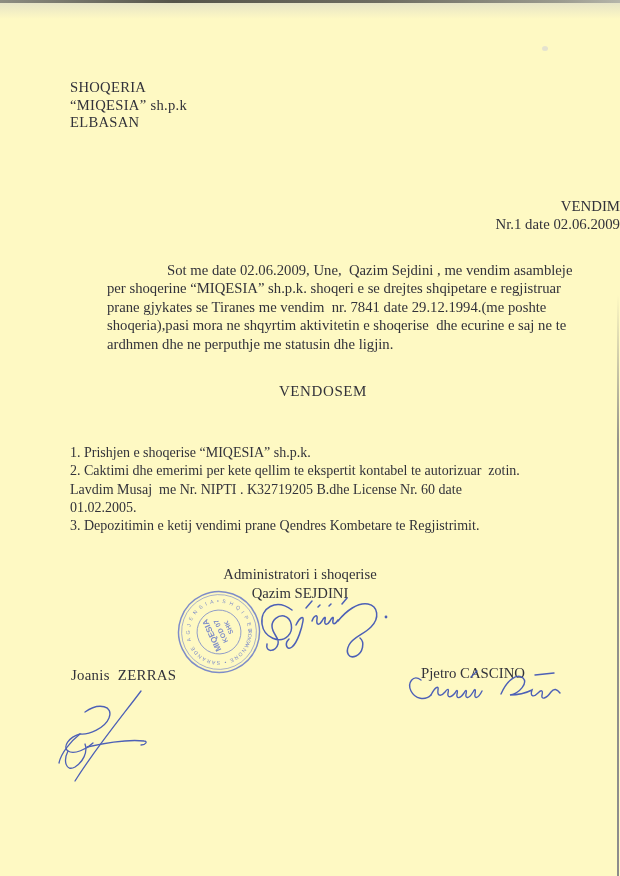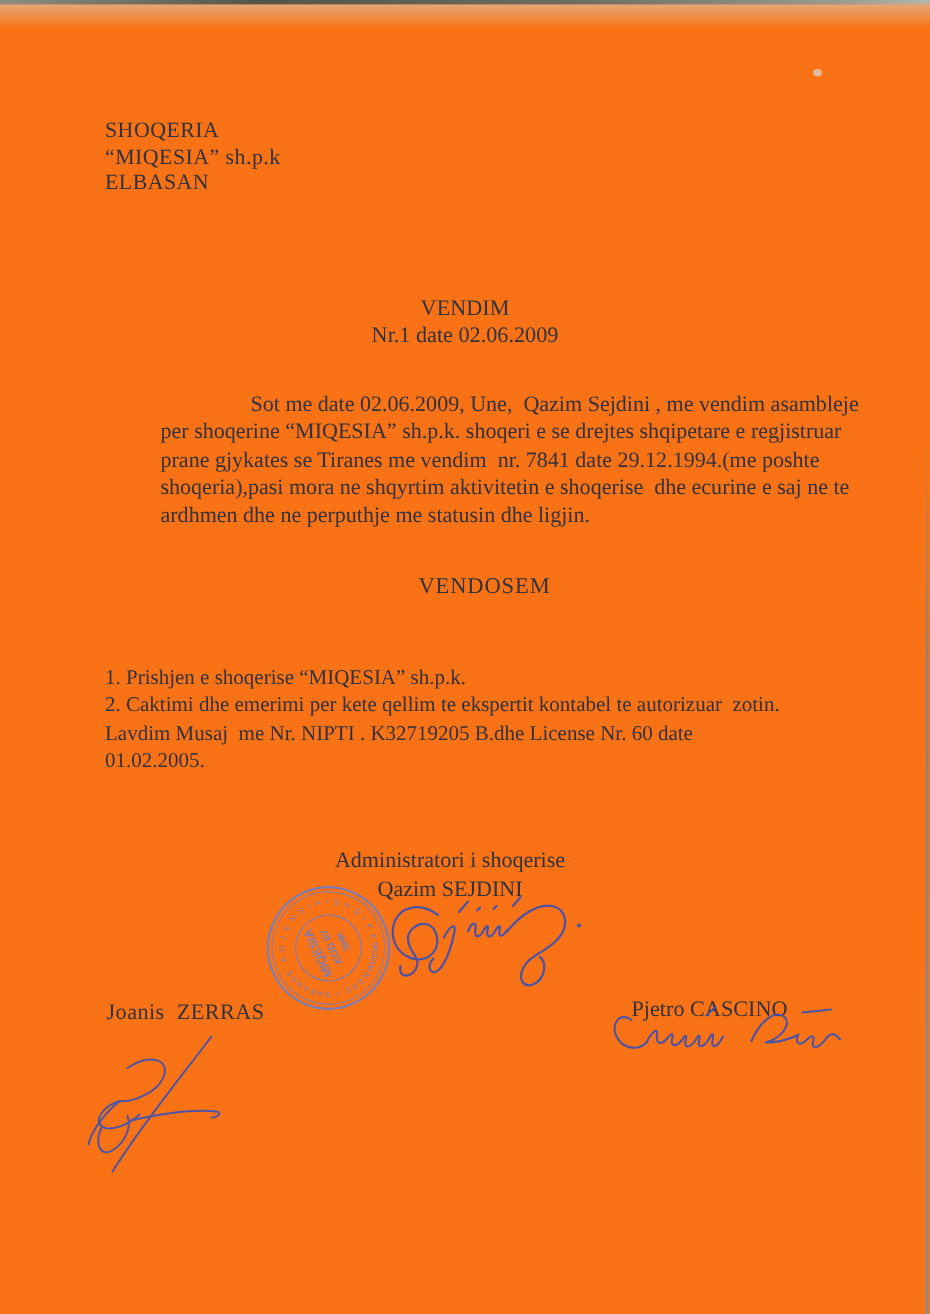--- a/index.html
+++ b/index.html
@@ -1,20 +1,20 @@
 <!DOCTYPE html>
 <html><head>
 <meta charset="utf-8">
 <style>
   html, body { margin: 0; padding: 0; background: #ffffff; }
   .page {
     position: relative;
     width: 620px;
     height: 876px;
-    background: #f97316;
+    background: #fef9c3;
     overflow: hidden;
     font-family: "Liberation Serif", "DejaVu Serif", serif;
     color: #32323a;
   }
   
   .scan-edge-top {
     position: absolute; top: 0; left: 0; right: 0; height: 3px;
     background: linear-gradient(to right, #8d8d82, #55544a 28%, #6e6d62 62%, #9a9a8e 90%, #b5b5aa);
   }
   .scan-shade-top {
@@ -30,21 +30,21 @@
     border-radius: 50%; background: #d9d9d4; opacity: 0.7;
   }
   
   .line { white-space: pre; }
   .header-block {
     position: absolute; left: 70px; top: 79px;
     font-size: 14.6px; line-height: 17.6px; letter-spacing: 0.3px;
   }
   .title-block {
     position: absolute; left: 0; width: 620px; top: 197px;
-    text-align: center; font-size: 14.8px; line-height: 18px;
+    text-align: right; font-size: 14.8px; line-height: 18px;
   }
   .body-block {
     position: absolute; left: 70px; top: 261px;
     font-size: 14.7px; line-height: 18.4px; margin-left: 37px;
   }
   .body-block .indent { padding-left: 60px; }
   .vendosem-block {
     position: absolute; left: 0; width: 614px; top: 383px;
     text-align: center; font-size: 15px; letter-spacing: 0.6px; padding-left: 16px;
   }
@@ -98,20 +98,21 @@
     <div class="line">ardhmen dhe ne perputhje me statusin dhe ligjin.</div>
   </div>
 
   <div class="vendosem-block">VENDOSEM</div>
 
   <div class="decisions-block">
     <div class="line">1. Prishjen e shoqerise “MIQESIA” sh.p.k.</div>
     <div class="line">2. Caktimi dhe emerimi per kete qellim te ekspertit kontabel te autorizuar  zotin.</div>
     <div class="line">Lavdim Musaj  me Nr. NIPTI . K32719205 B.dhe License Nr. 60 date</div>
     <div class="line">01.02.2005.</div>
+    <div class="line">3. Depozitimin e ketij vendimi prane Qendres Kombetare te Regjistrimit.</div>
   </div>
 
   <div class="admin-block">
     <div class="line">Administratori i shoqerise</div>
     <div class="line">Qazim SEJDINI</div>
   </div>
 
   <svg class="stamp-svg" width="86" height="86" viewBox="0 0 100 100">
     <g transform="rotate(-115 50 50)" fill="none" stroke="#6d7ec9">
       <circle cx="50" cy="50" r="47" stroke-width="1.7"></circle>

